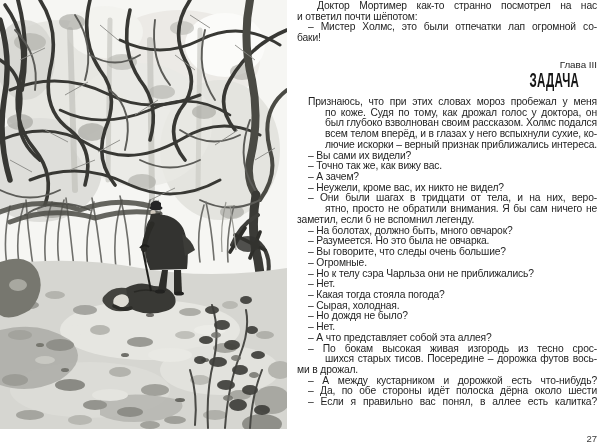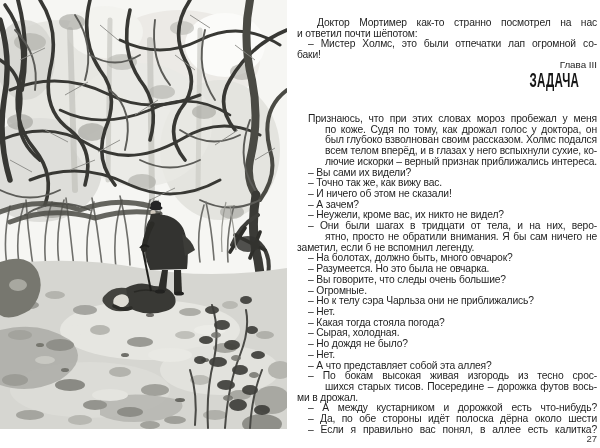--- a/index.html
+++ b/index.html
@@ -2,21 +2,21 @@
 <html lang="ru"><head>
 <meta charset="utf-8">
 <style>
   html,body{margin:0;padding:0;background:#ffffff;}
   .page{
     position:relative;width:600px;height:448px;background:#ffffff;overflow:hidden;
     font-family:"Liberation Sans",sans-serif;color:#1f1f1f;
   }
   .illustration{position:absolute;left:0;top:0;width:287px;height:429px;}
   .text-col{position:absolute;left:297px;top:0;width:300px;}
-  .block{position:absolute;left:0;width:300px;margin-top:17px;}
+  .block{position:absolute;left:0;width:300px;}
   #intro-lines{top:1px;}
   #body-lines{top:97px;}
   .ln{
     height:10.72px;line-height:10.72px;font-size:10.3px;letter-spacing:-0.15px;
     overflow:hidden;white-space:nowrap;color:#1f1f1f;
   }
   .ln.fill{white-space:normal;text-align:justify;text-align-last:justify;padding-left:28px;}
   .ln.ind1{padding-left:11px;}
   .ln.ind2{padding-left:20px;}
   .chapter-label{
@@ -291,21 +291,20 @@
     </div>
 
     <div class="block" id="body-lines">
         <div class="ln fill ind1">Признаюсь, что при этих словах мороз пробежал у меня</div>
         <div class="ln fill">по коже. Судя по тому, как дрожал голос у доктора, он сам</div>
         <div class="ln fill">был глубоко взволнован своим рассказом. Холмс подался</div>
         <div class="ln fill">всем телом вперёд, и в глазах у него вспыхнули сухие, ко-</div>
         <div class="ln fill">лючие искорки – верный признак приближались интереса.</div>
         <div class="ln ind1">– Вы сами их видели?</div>
         <div class="ln ind1">– Точно так же, как вижу вас.</div>
-        <div class="ln ind1">– И ничего об этом не сказали!</div>
         <div class="ln ind1">– А зачем?</div>
         <div class="ln ind1">– Неужели, кроме вас, их никто не видел?</div>
         <div class="ln fill ind1">– Они были шагах в тридцати от тела, и на них, веро-</div>
         <div class="ln fill">ятно, просто не обратили внимания. Я бы сам ничего не</div>
         <div class="ln">заметил, если б не вспомнил легенду.</div>
         <div class="ln ind1">– На болотах, должно быть, много овчарок?</div>
         <div class="ln ind1">– Разумеется. Но это была не овчарка.</div>
         <div class="ln ind1">– Вы говорите, что следы очень большие?</div>
         <div class="ln ind1">– Огромные.</div>
         <div class="ln ind1">– Но к телу сэра Чарльза они не приближались?</div>

